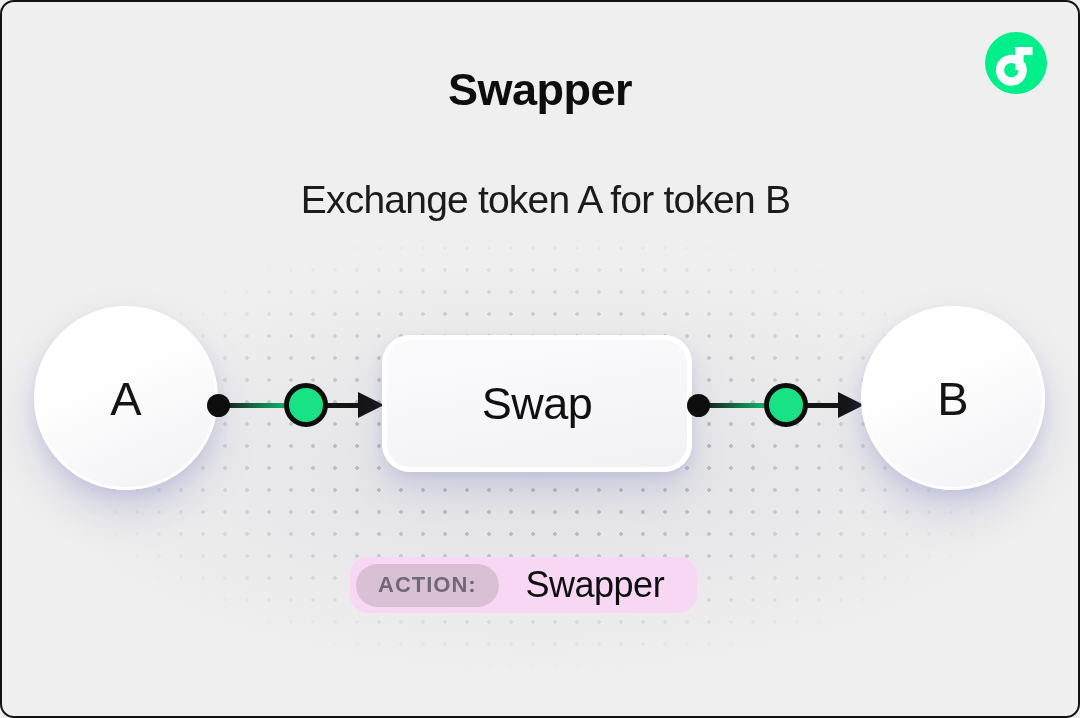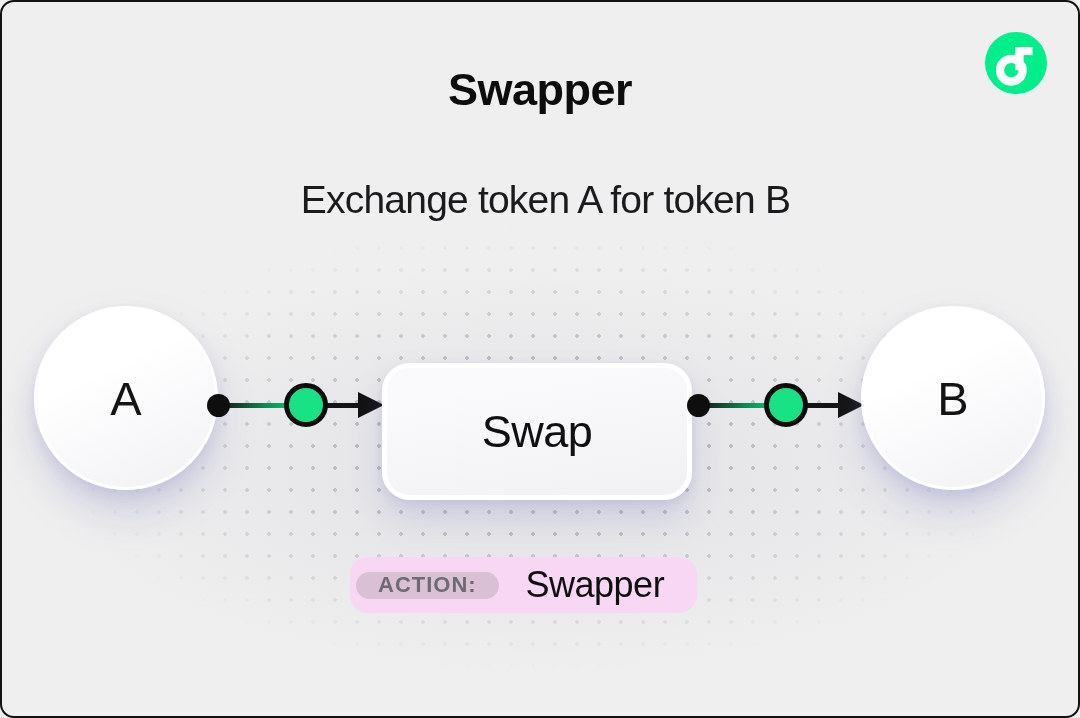--- a/index.html
+++ b/index.html
@@ -60,21 +60,21 @@
   .node-a { left: 34px;  top: 306px; }
   .node-b { left: 861px; top: 306px; }
 
   .process-node {
     position: absolute; left: 382px; top: 335px; width: 310px; height: 137px;
     border-radius: 28px;
     background: linear-gradient(170deg, #fafafc 20%, #f1f1f4 100%);
     border: 5px solid #ffffff;
     box-shadow: 0 18px 32px rgba(118,118,190,0.22), 0 4px 10px rgba(118,118,190,0.12);
     display: flex; align-items: center; justify-content: center;
-    font-size: 45px; font-weight: 400; letter-spacing: -0.5px; color: #101010; margin-top: 28px;
+    font-size: 45px; font-weight: 400; letter-spacing: -0.5px; color: #101010;
   }
 
   
   .connector { position: absolute; top: 383px; width: 178px; height: 44px; }
   .connector-1 { left: 206px; }
   .connector-2 { left: 686px; }
   .conn-line-a {
     position: absolute; left: 12px; top: 19.5px; width: 88px; height: 5px;
     background: linear-gradient(90deg, #151515 4%, #118a55 55%, #0fae68 74%, #151515 98%);
   }
@@ -96,21 +96,21 @@
     border-left: 26px solid #121212;
   }
 
   
   .action-badge {
     position: absolute; left: 350px; top: 557px; width: 347px; height: 56px;
     border-radius: 18px; background: #f8d7f4;
     display: flex; align-items: center;
   }
   .action-chip {
-    margin-left: 6px; height: 27px; padding: 8px 22px;
+    margin-left: 6px; height: 43px; padding: 8px 22px;
     border-radius: 22px; background: #d9c0d5;
     display: flex; align-items: center;
     font-size: 22px; font-weight: 600; letter-spacing: 1px; color: #6f6a71;
   }
   .action-value {
     flex: 1; text-align: center;
     font-size: 36px; font-weight: 400; letter-spacing: -0.5px; color: #0f0f10;
     padding-right: 6px;
   }
 </style>

